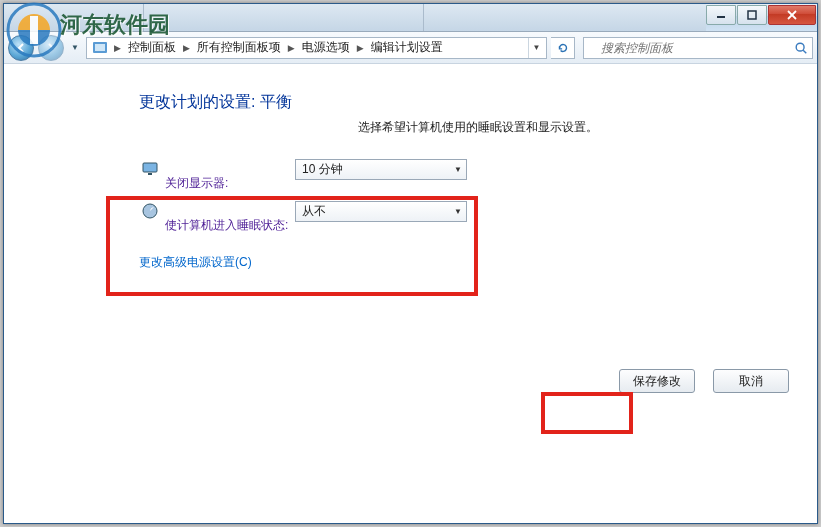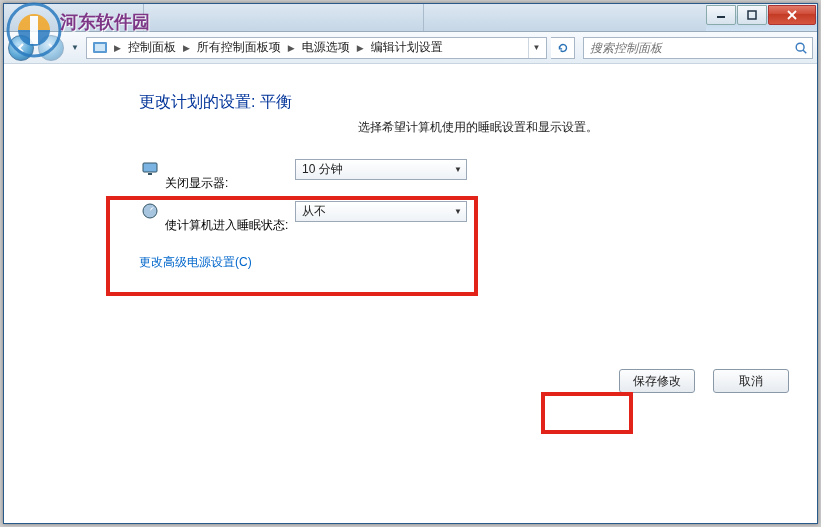--- a/index.html
+++ b/index.html
@@ -18,41 +18,41 @@
   .navdrop { width:14px; height:22px; display:flex; align-items:center; justify-content:center; color:#356; font-size:8px;}
   .breadcrumb { flex: 1; height: 22px; background: #fff; border: 1px solid #a7b7c7; display: flex; align-items: center; padding: 0 2px; font-size: 12px; color: #222; }
   .bc-icon { width:16px; height:16px; margin:0 3px; display:flex; align-items:center; justify-content:center; }
   .bc-seg { padding: 0 4px; }
   .bc-ar { font-size: 9px; color: #555; padding:0 3px;}
   .bc-end { margin-left:auto; display:flex; align-items:center;}
   .bc-dd { width:16px; text-align:center; font-size:8px; color:#444; border-left:1px solid #cbd6e0; height:20px; line-height:20px;}
   .refresh { width: 24px; height: 22px; border: 1px solid #a7b7c7; border-left:none; background:#fff; display:flex; align-items:center; justify-content:center; }
   .refresh svg{width:14px;height:14px;}
   .searchbox { width: 230px; height: 22px; border: 1px solid #a7b7c7; background: #fff; display: flex; align-items: center; margin-left: 4px; }
-  .searchbox input { flex: 1; border: none; outline: none; font-size: 12px; color: #888; padding: 0 6px; font-style: italic; background:transparent; }
+  .searchbox input { flex: 1; border: none; outline: none; font-size: 12px; color: #888; padding: 0 17px; font-style: italic; background:transparent; }
   .searchbox .sicon { width: 22px; display:flex; align-items:center; justify-content:center; color:#3a7bbf;}
   .content { position: absolute; left:0; right:0; top:60px; bottom:0; background:#fff; padding: 20px 0 0 13px;}
   .heading { color: #003399; font-size: 16px; font-weight: normal; margin: 8px 0 6px 122px; }
   .subtext { font-size: 12px; color: #222; margin: 0 0 18px 122px; text-align: center; }
   .redbox { position: absolute; border: 4px solid #e2231a; pointer-events: none; }
   .redbox.settings { left: 102px; top: 132px; width: 372px; height: 100px; }
   .redbox.save { left: 537px; top: 328px; width: 92px; height: 42px; }
   .settings-area { margin-left: 124px; }
   .srow { display: flex; align-items: center; height: 30px; margin-bottom: 12px; }
   .srow .sicon2 { width: 18px; height: 18px; margin-right: 6px; display:flex; align-items:center; justify-content:center;}
-  .srow .slabel { width: 130px; font-size: 12px; color: #000000; margin-top: 28px; }
+  .srow .slabel { width: 130px; font-size: 12px; color: #4c1d95; margin-top: 28px; }
   .dropdown { width: 172px; height: 21px; border: 1px solid #9aa8b7; background: linear-gradient(to bottom,#fff,#eef2f6); display: flex; align-items: center; padding: 0 4px 0 6px; font-size: 12px; color:#222; position:relative;}
   .dropdown .dd-ar{ margin-left:auto; font-size:8px; color:#333;}
   .links { margin: 28px 0 0 122px; }
   .links a { display: block; color: #0066cc; text-decoration: none; font-size: 12px; margin-bottom: 14px; }
   .btnrow { position: absolute; right: 28px; bottom: 130px; display:flex; gap:18px;}
   .winbtn { width: 76px; height: 24px; border: 1px solid #8a99a8; background: linear-gradient(to bottom,#fdfdfe,#e6ebf0); font-size: 12px; color:#222; display:flex; align-items:center; justify-content:center; border-radius:3px;}
   .watermark { position:absolute; left:6px; top:2px; pointer-events:none; opacity:0.85; z-index:20;}
   .watermark .logo{ width:56px; height:56px; }
-  .watermark .wt{ position:absolute; left:54px; top:8px; font-size:18px; font-weight:bold; color:#701a75; white-space:nowrap; text-shadow:1px 1px 0 #fff;}
+  .watermark .wt{ position:absolute; left:54px; top:8px; font-size:22px; font-weight:bold; color:#14532d; white-space:nowrap; text-shadow:1px 1px 0 #fff;}
   .watermark .wu{ position:absolute; left:64px; top:36px; font-size:15px; font-weight:bold; color:#1e9b3e; white-space:nowrap;}
 </style>
 </head>
 <body>
 
 <div class="window">
 
   <div class="titlebar">
     <div class="title-left">
       <div class="title-tab"></div>

